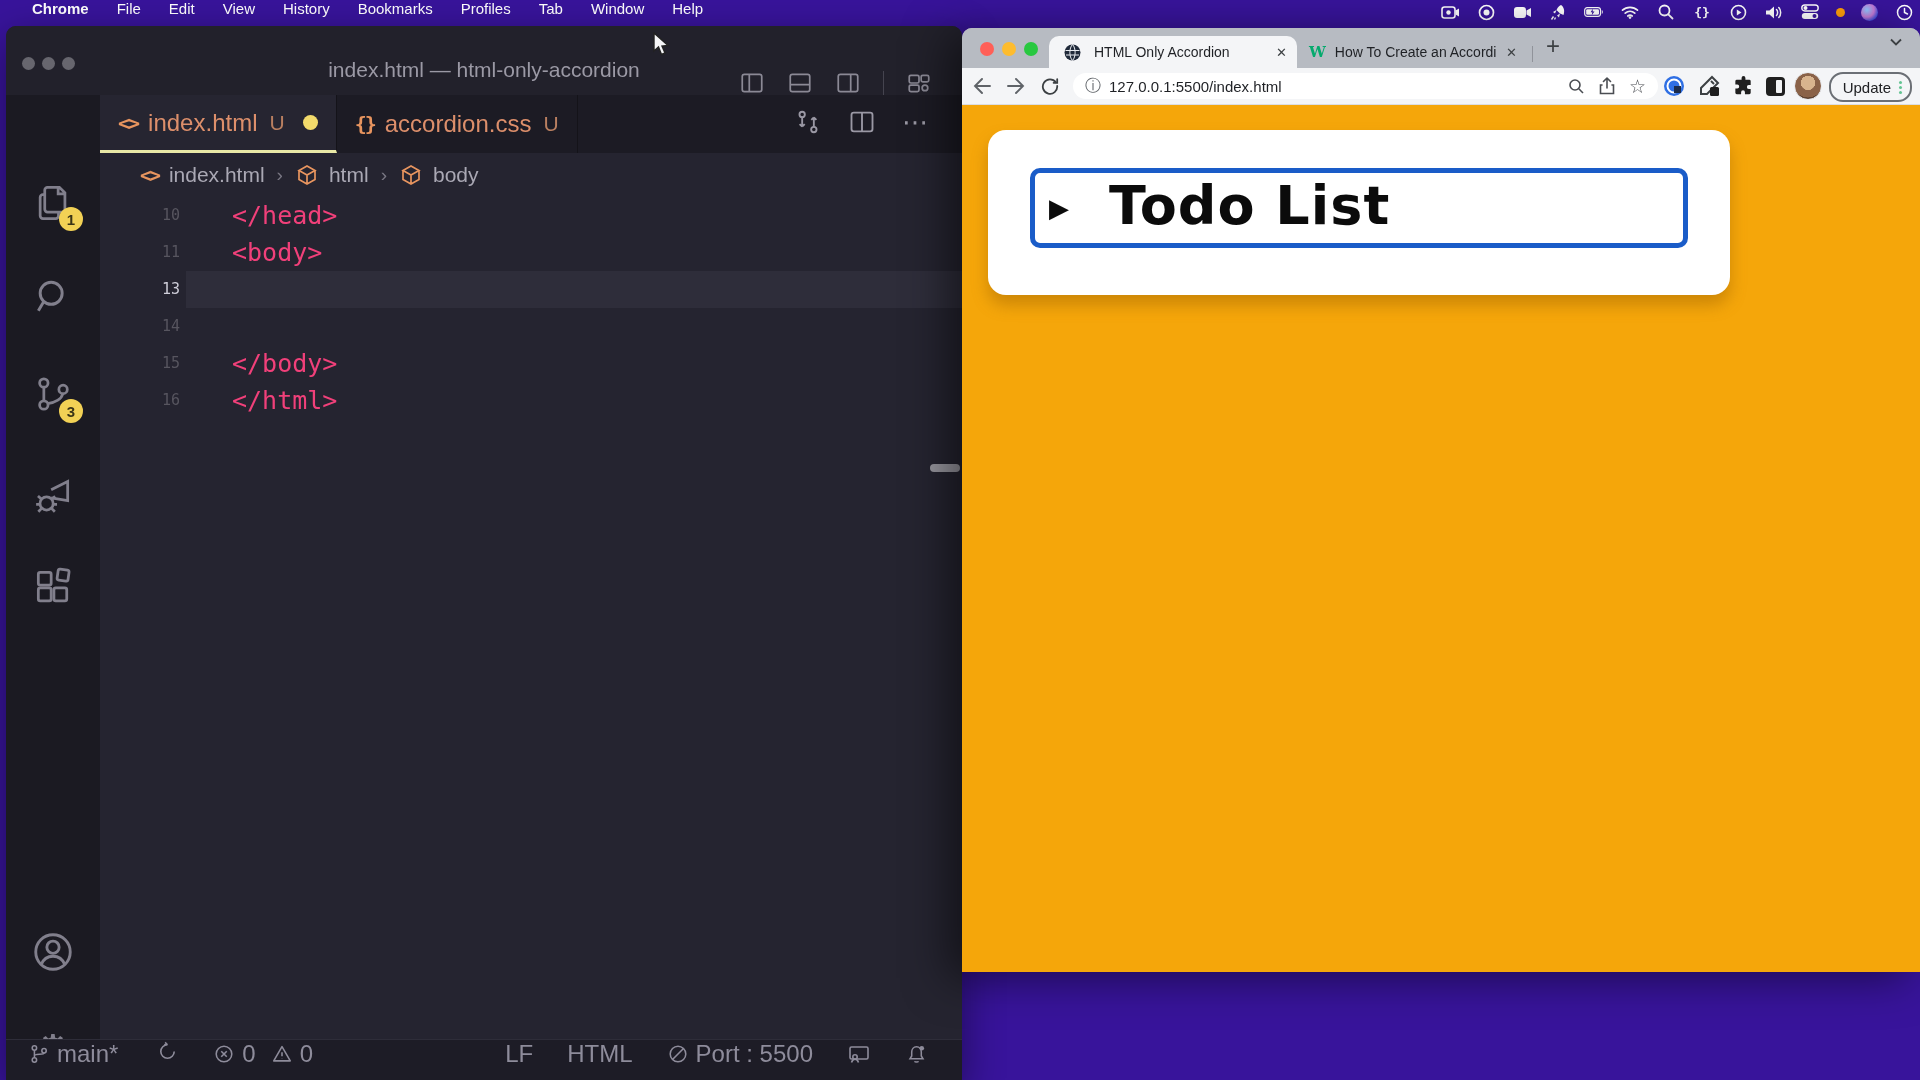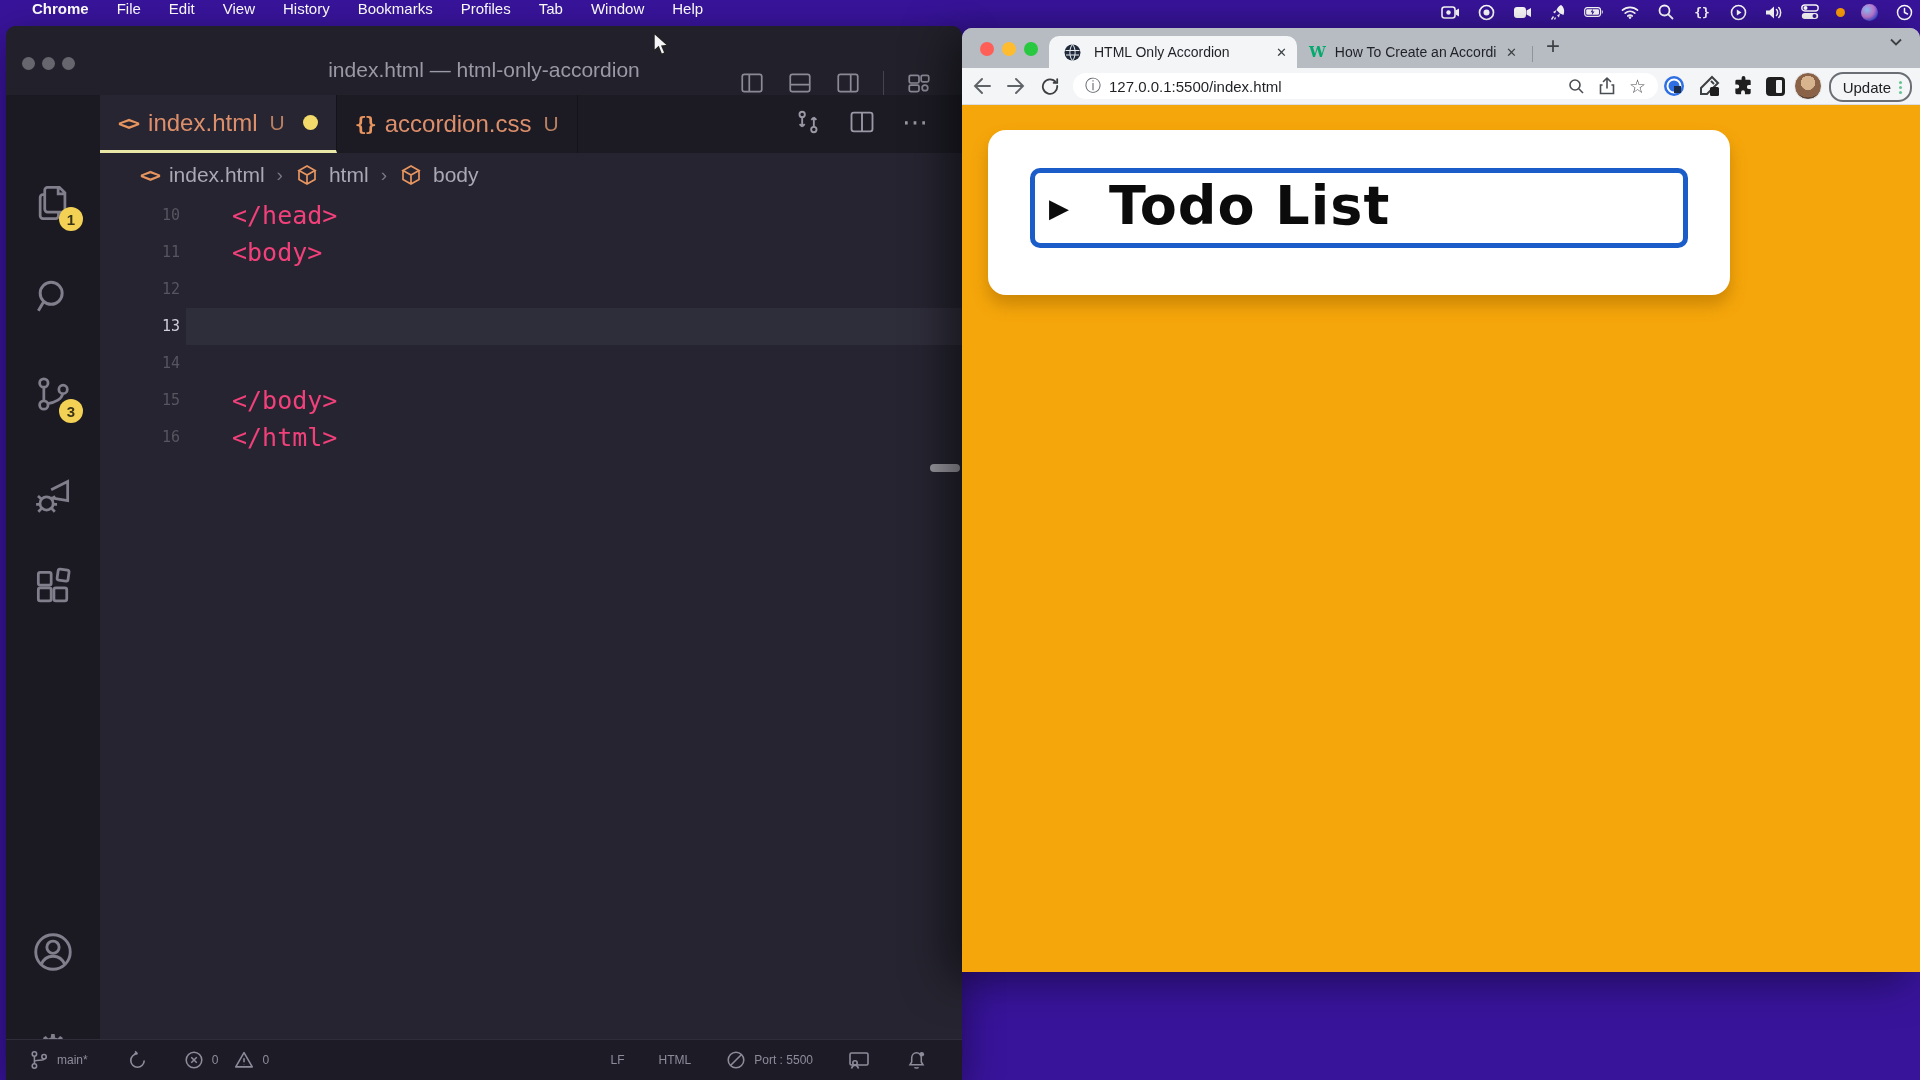--- a/index.html
+++ b/index.html
@@ -36,21 +36,21 @@
   .vs-editor{position:absolute;left:94px;top:171px;right:0;bottom:40px;background:#252430;font-family:"DejaVu Sans Mono",monospace;}
   .vs-line{position:relative;height:37px;line-height:37px;}
   .vs-line .ln{position:absolute;left:0;width:80px;text-align:right;color:#57555f;font-size:15px;}
   .vs-line .ct{position:absolute;left:132px;color:#f1407a;font-size:25px;white-space:pre;}
   .vs-line.active::before{content:"";position:absolute;left:86px;right:0;top:0;bottom:0;background:#2e2d3a;}
   .vs-line.active .ln{color:#cfced9;}
   .vs-scrollgrip{position:absolute;right:2px;top:267px;width:30px;height:8px;border-radius:4px;background:#97969e;}
   .vs-activity{position:absolute;left:0;top:69px;bottom:40px;width:94px;background:#1b1a22;}
   .act-ic{position:absolute;left:50%;transform:translateX(-50%);width:48px;height:48px;display:flex;align-items:center;justify-content:center;color:#817f8c;}
   .act-badge{position:absolute;width:24px;height:24px;border-radius:50%;background:#f2d155;color:#3a3417;font-size:15px;font-weight:bold;display:flex;align-items:center;justify-content:center;font-family:"Liberation Sans",sans-serif;}
-  .vs-status{position:absolute;left:0;right:0;bottom:0;height:40px;background:#1d1c26;border-top:1px solid #2e2d39;color:#8e8c9b;font-size:12px;display:flex;align-items:center;}
+  .vs-status{position:absolute;left:0;right:0;bottom:0;height:40px;background:#1d1c26;border-top:1px solid #2e2d39;color:#8e8c9b;font-size:24px;display:flex;align-items:flex-start;}
   .st-item{display:flex;align-items:center;gap:7px;}
   .st-right{margin-left:auto;display:flex;align-items:center;gap:34px;padding-right:34px;}
   
   .chrome{position:absolute;left:962px;top:28px;width:958px;height:944px;border-radius:10px 10px 0 0;overflow:hidden;box-shadow:-14px 6px 44px rgba(0,0,0,.5);background:#b7bbc2;}
   .cr-strip{position:absolute;left:0;top:0;right:0;height:40px;background:#b7bbc2;}
   .cr-dot{position:absolute;top:14px;width:14px;height:14px;border-radius:50%;}
   .cr-tab{position:absolute;top:8px;height:32px;border-radius:10px 10px 0 0;display:flex;align-items:center;}
   .cr-tab.active{left:87px;width:248px;background:#f4f5f7;}
   .cr-tab.inactive{left:335px;width:230px;}
   .cr-tab .t-title{font-size:14px;color:#1f2125;white-space:nowrap;overflow:hidden;}
@@ -263,24 +263,20 @@
 
     <div class="vs-editor">
       <div class="vs-line">
           <span class="ln">10</span>
           <span class="ct">&lt;/head&gt;</span>
         </div>
       <div class="vs-line">
           <span class="ln">11</span>
           <span class="ct">&lt;body&gt;</span>
         </div>
-      <div class="vs-line">
-          <span class="ln">12</span>
-          <span class="ct"></span>
-        </div>
       <div class="vs-line active">
           <span class="ln">13</span>
           <span class="ct"></span>
         </div>
       <div class="vs-line">
           <span class="ln">14</span>
           <span class="ct"></span>
         </div>
       <div class="vs-line">
           <span class="ln">15</span>

